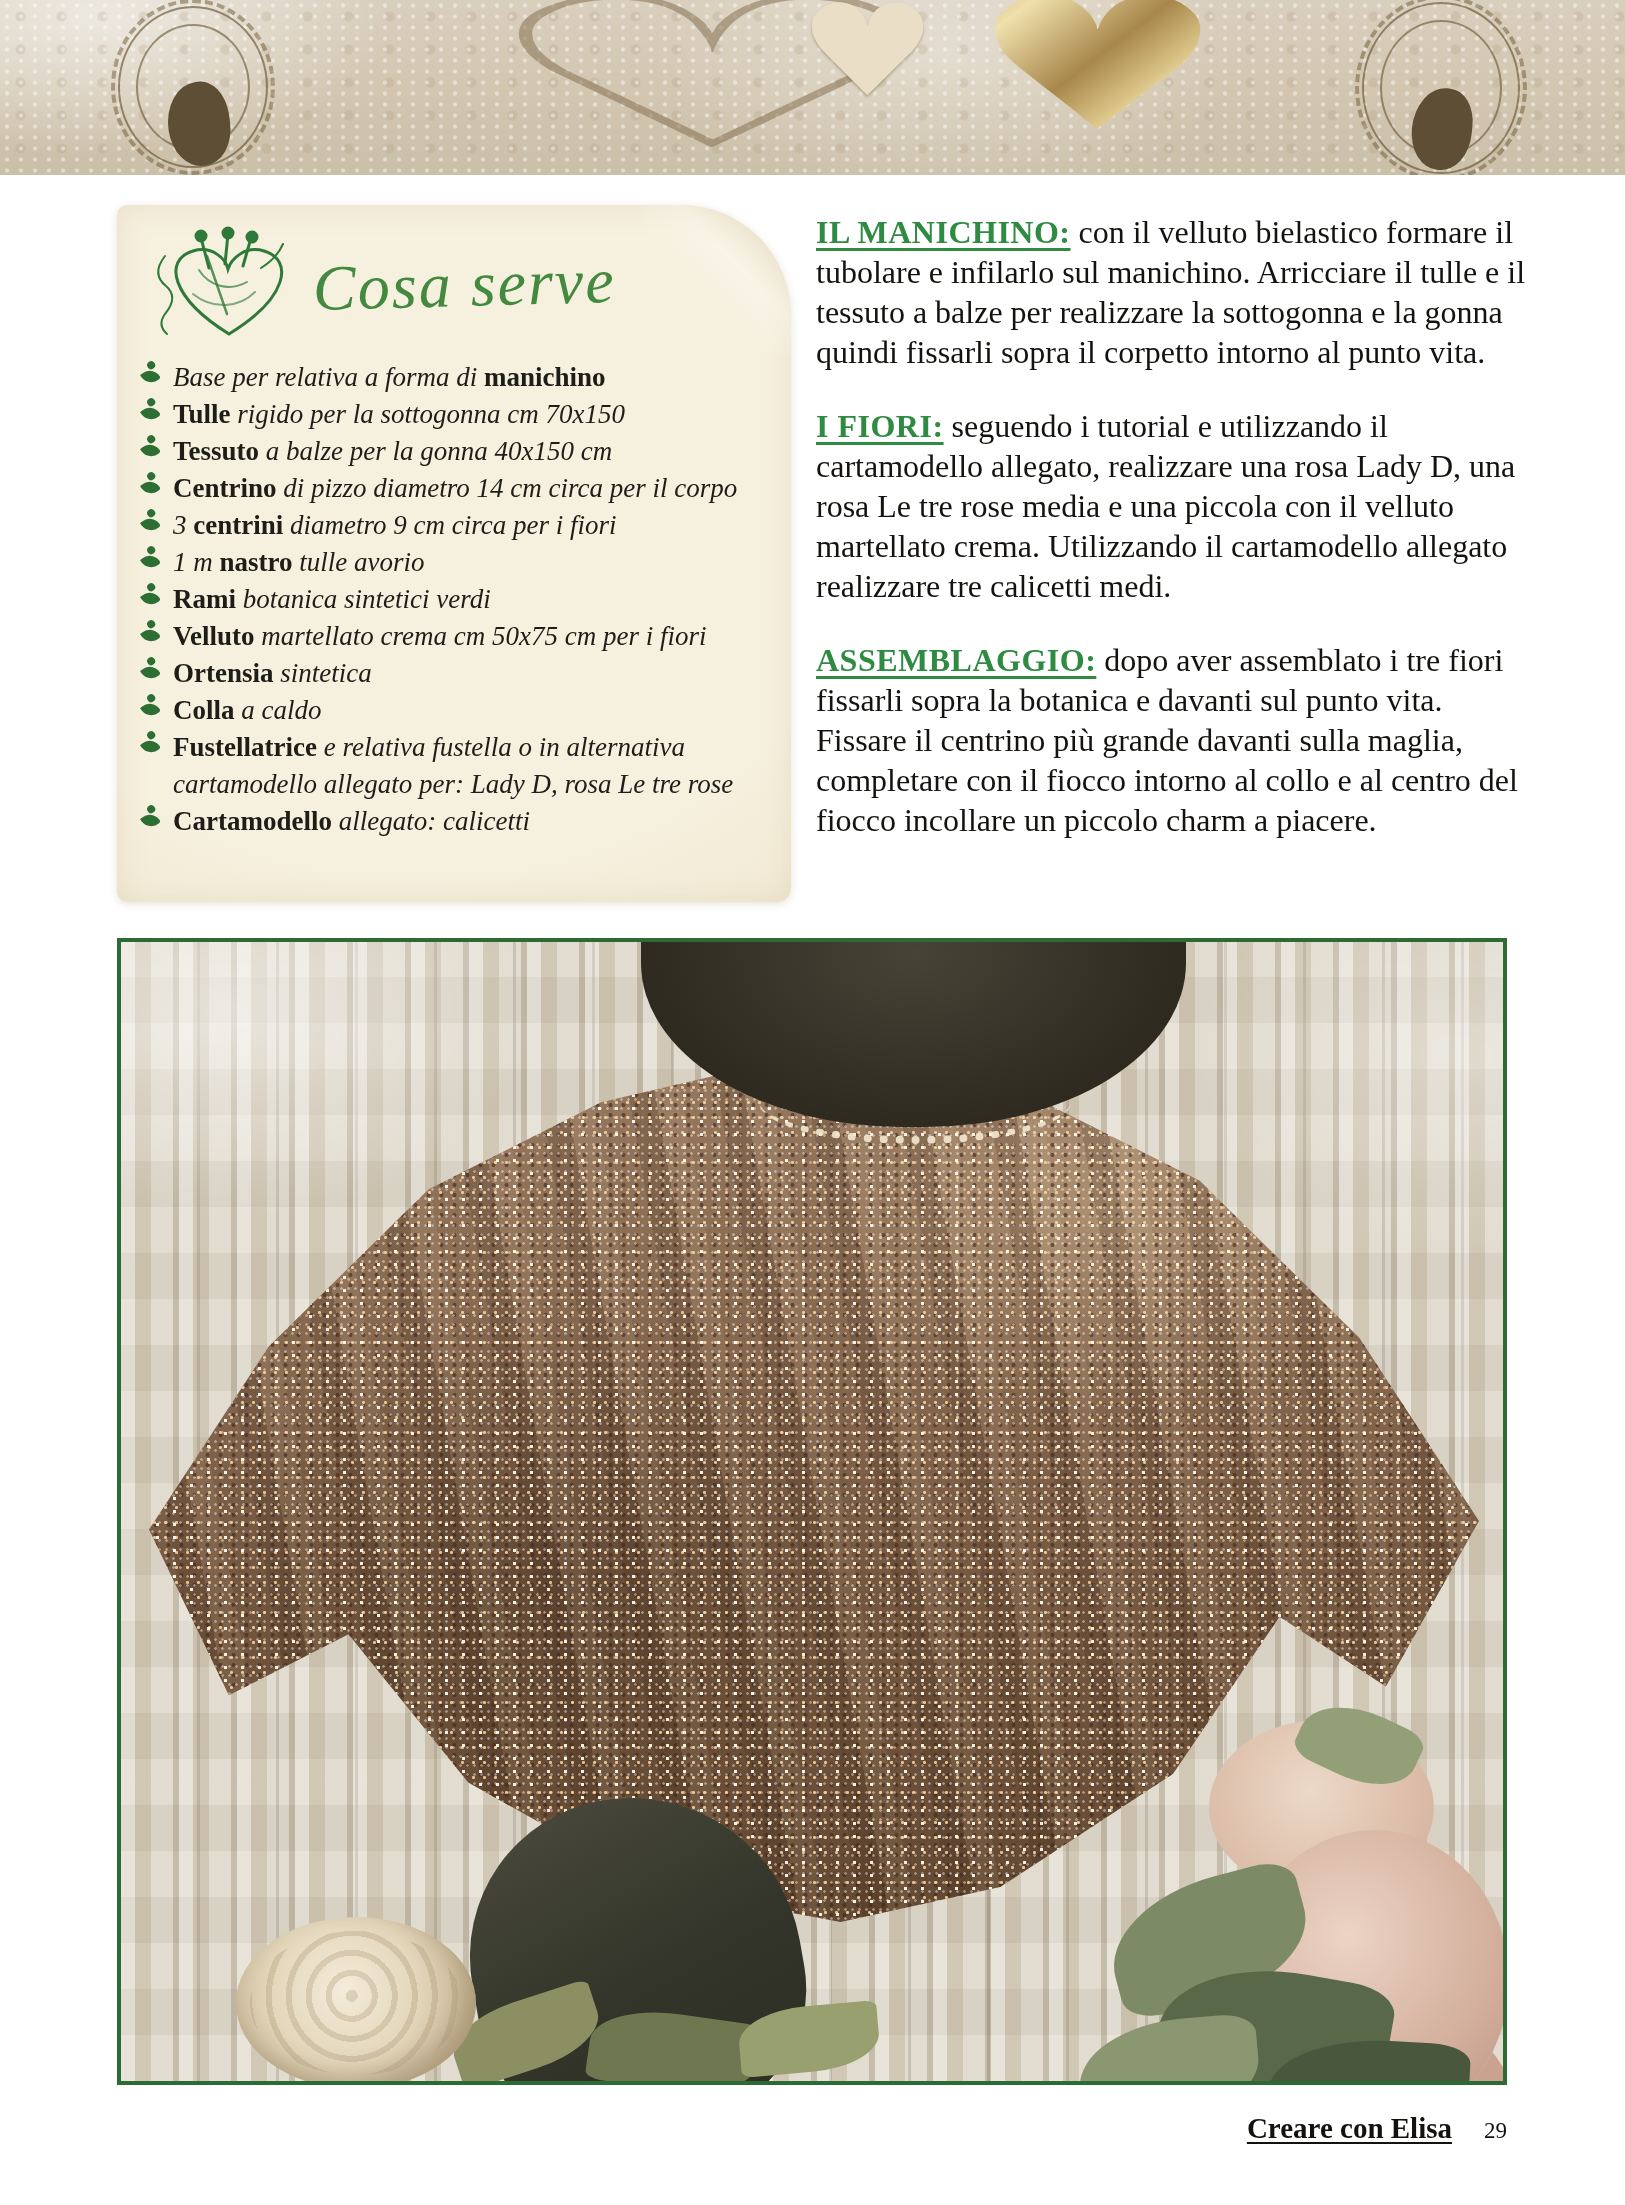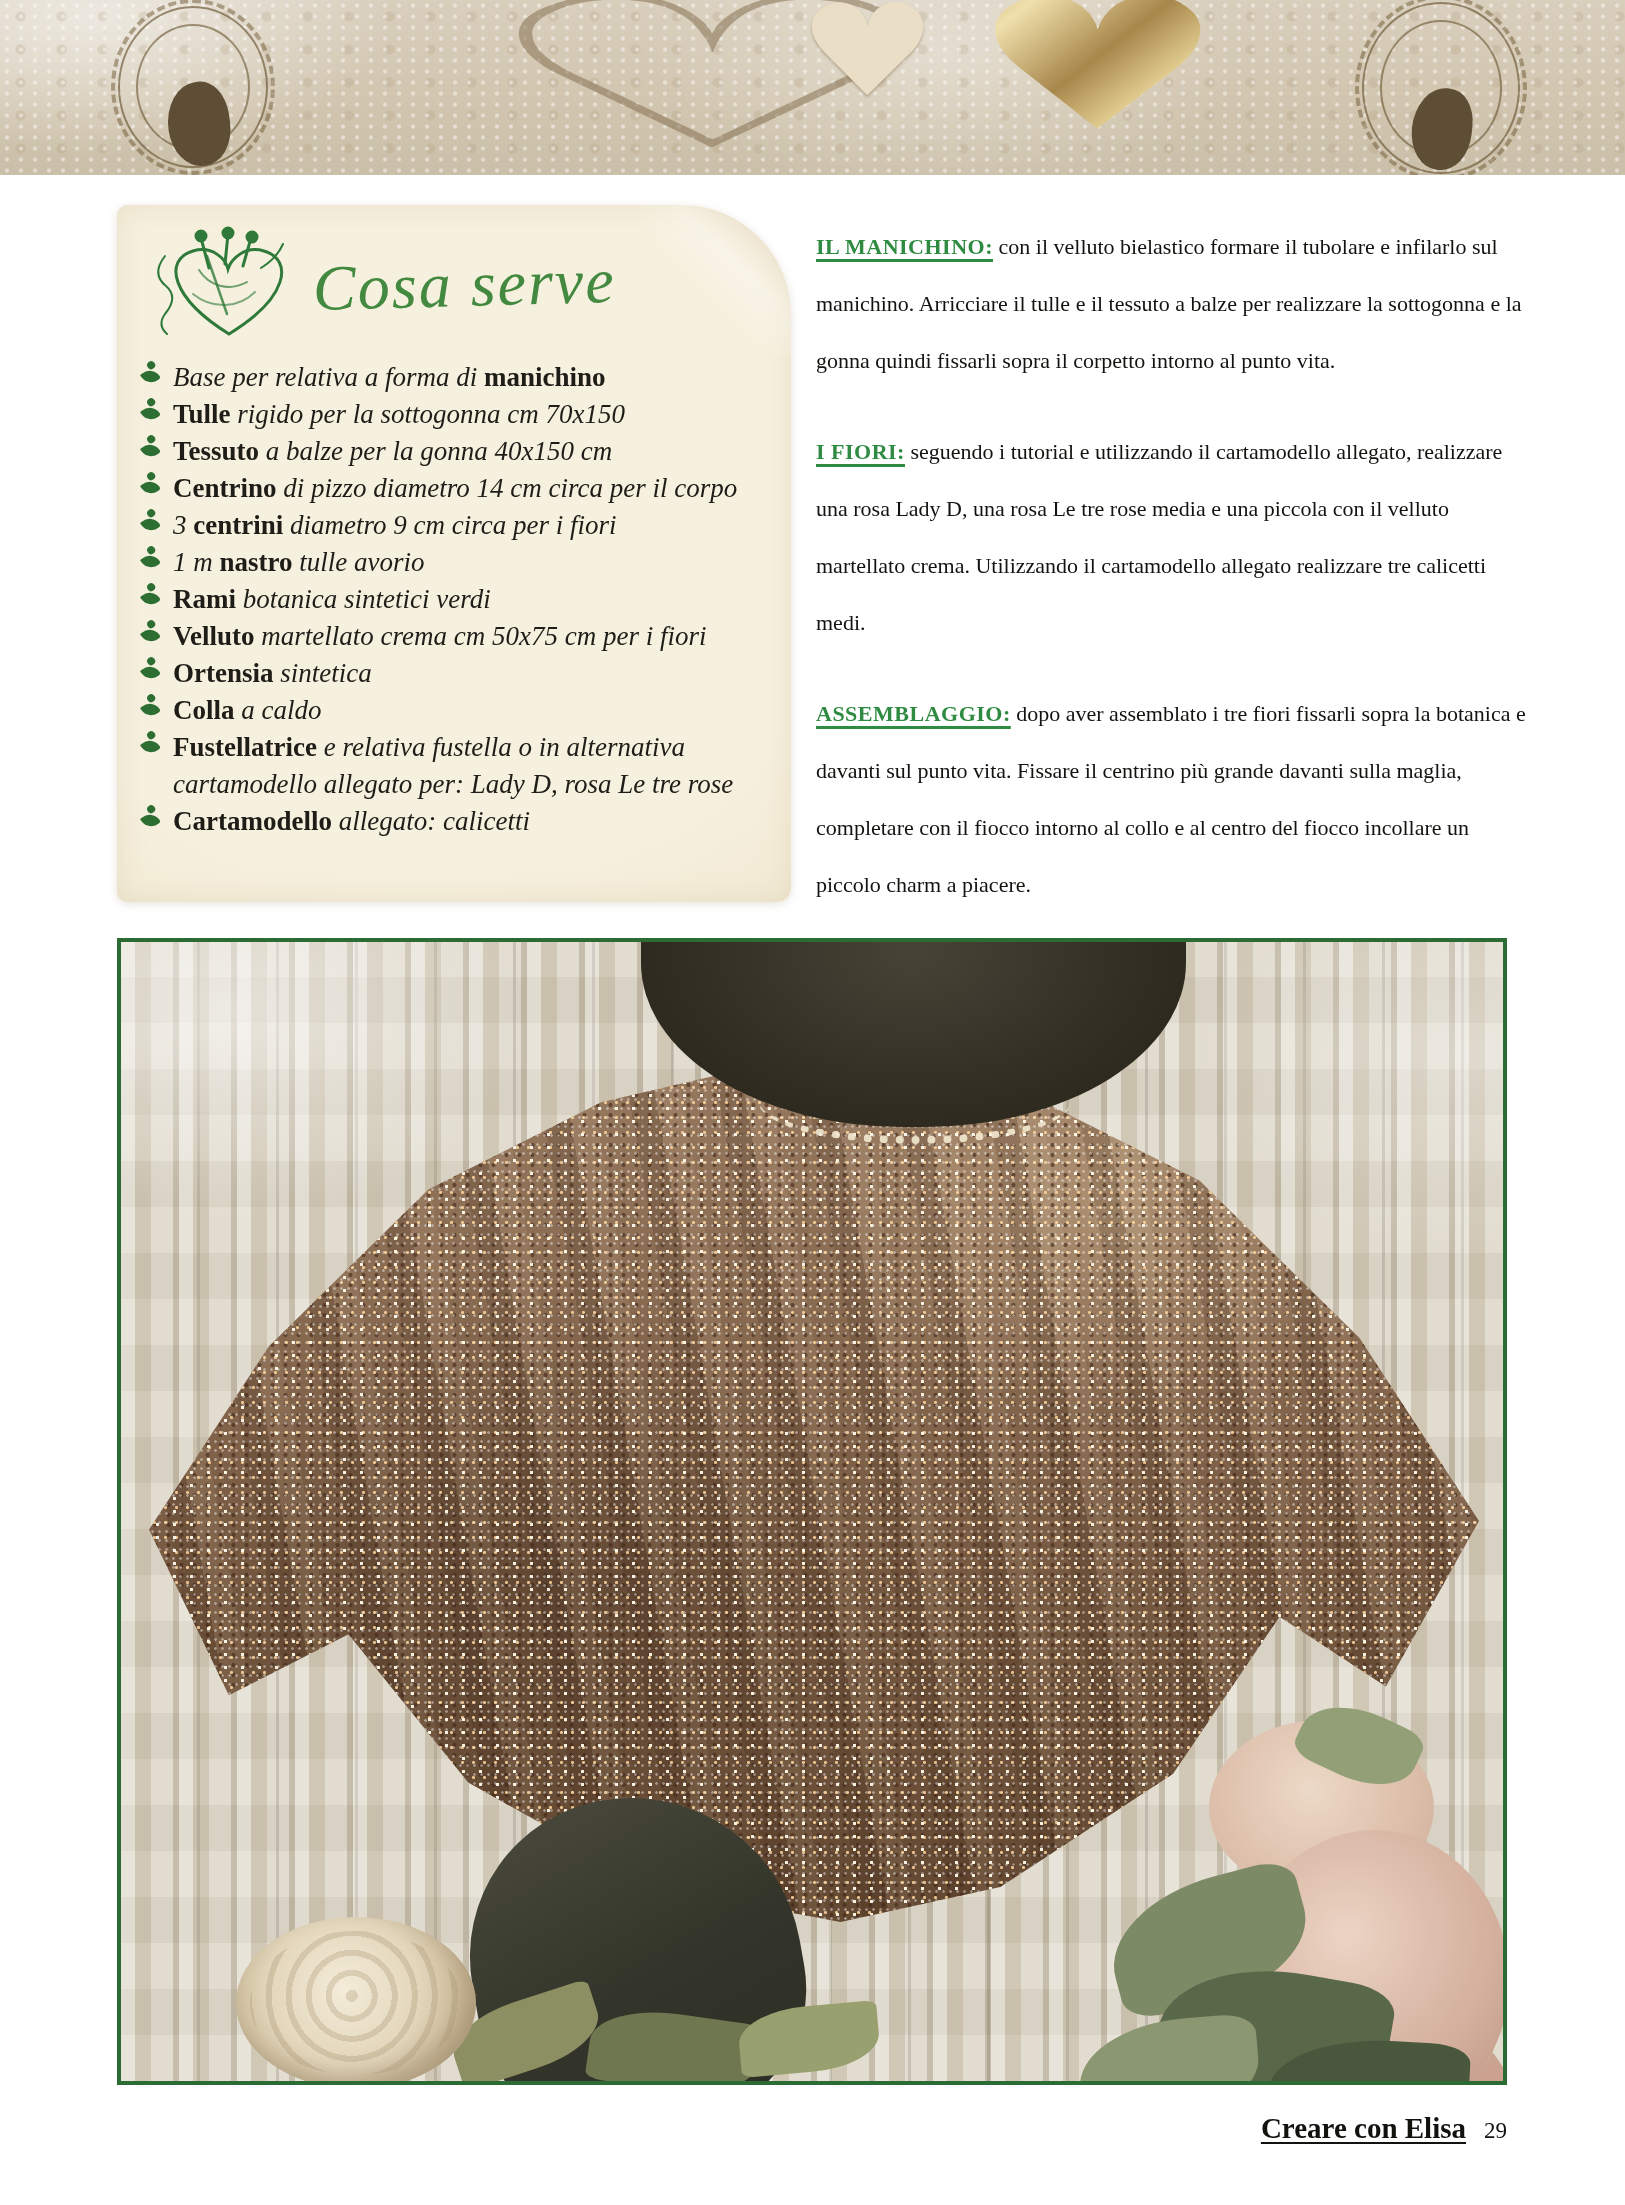--- a/index.html
+++ b/index.html
@@ -56,22 +56,22 @@
   .materials-list{list-style:none;margin-top:10px}
   .materials-list li{display:flex;gap:15px;font-size:27px;line-height:37px}
   .leaf-bullet{flex:0 0 auto;width:15px;height:15px;margin-top:10px;background:var(--bullet-green);
     border-radius:5% 85% 20% 85%;transform:rotate(-38deg);position:relative}
   .leaf-bullet::after{content:'';position:absolute;right:-4px;top:-5px;width:8px;height:8px;
     border-radius:50%;background:var(--bullet-green)}
   .seg-bold{font-weight:bold}
   .seg-italic{font-style:italic}
 
   
-  .instructions{position:absolute;left:816px;top:218px;width:722px;
-    font-size:22px;line-height:57px;color:#15130f}
+  .instructions{position:absolute;left:816px;top:212px;width:722px;
+    font-size:32px;line-height:40px;color:#15130f}
   .instructions p{margin:0 0 34px 0}
   .ins-h{color:var(--accent-green);font-weight:bold;text-decoration:underline;
     text-underline-offset:5px;text-decoration-thickness:2.5px;letter-spacing:.5px}
 
   
   .photo{position:absolute;left:117px;top:938px;width:1390px;height:1147px;
     border:4px solid var(--photo-border-green);overflow:hidden;
     background-color:#d8d0bf;
     background-image:
       radial-gradient(430px 300px at 8% 6%, rgba(255,255,255,.55), transparent 70%),
@@ -114,21 +114,21 @@
     background:radial-gradient(circle at 40% 35%, #ecd4c4 0%, #d3ae9c 60%, #b98f7e 100%);
     box-shadow:-90px 40px 0 -30px #e0bfae, -45px 135px 0 -25px #d8b4a2, 45px 150px 0 -35px #caa28f}
   .hyd-leaf{position:absolute;z-index:7;border-radius:60% 20% 55% 20%}
   .hl-1{left:988px;top:938px;width:200px;height:120px;background:#7d8a66;transform:rotate(-15deg)}
   .hl-2{left:1038px;top:1028px;width:230px;height:130px;background:#5a684a;transform:rotate(10deg)}
   .hl-3{left:958px;top:1078px;width:180px;height:100px;background:#8b9770;transform:rotate(-5deg)}
   .hl-4{left:1148px;top:1098px;width:200px;height:92px;background:#49573d;transform:rotate(3deg)}
   .hl-5{left:1178px;top:768px;width:120px;height:70px;background:#93a077;transform:rotate(25deg)}
 
   
-  .footer{position:absolute;right:118px;top:2112px;display:flex;align-items:baseline;gap:18px}
+  .footer{position:absolute;right:118px;top:2112px;display:flex;align-items:baseline;gap:32px}
   .brand{font-size:29px;font-weight:bold;text-decoration:underline;text-underline-offset:4px;color:#14120e}
   .page-num{font-size:23px;color:#14120e}
 </style>
 </head>
 <body>
 
 <div class="page">
 
   <div class="banner">
     <div class="wreath wreath-left"></div>

